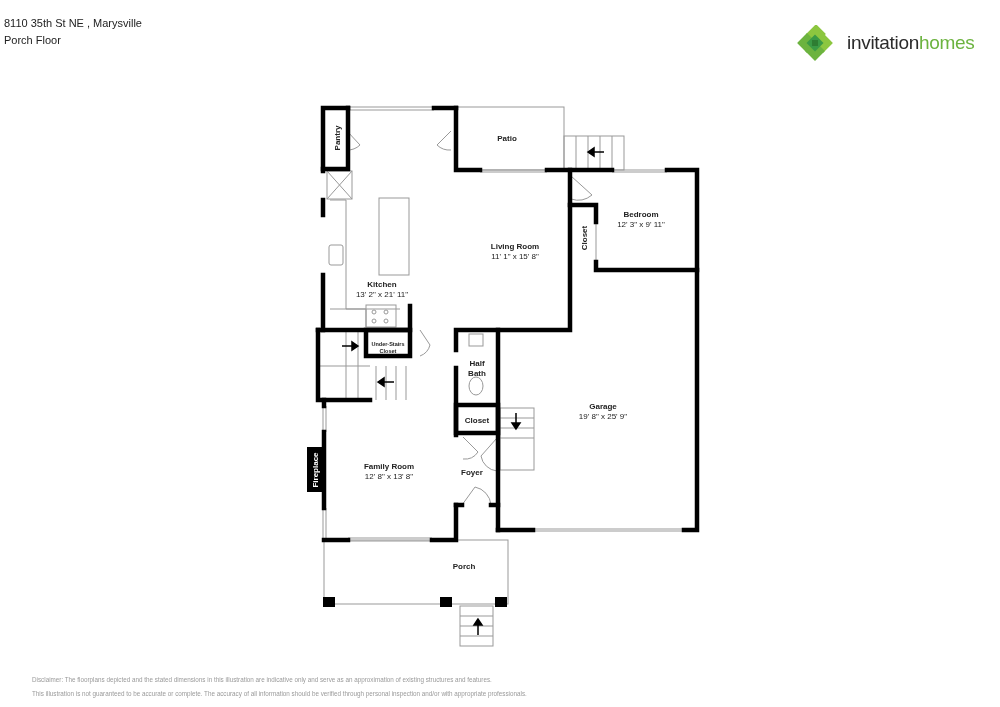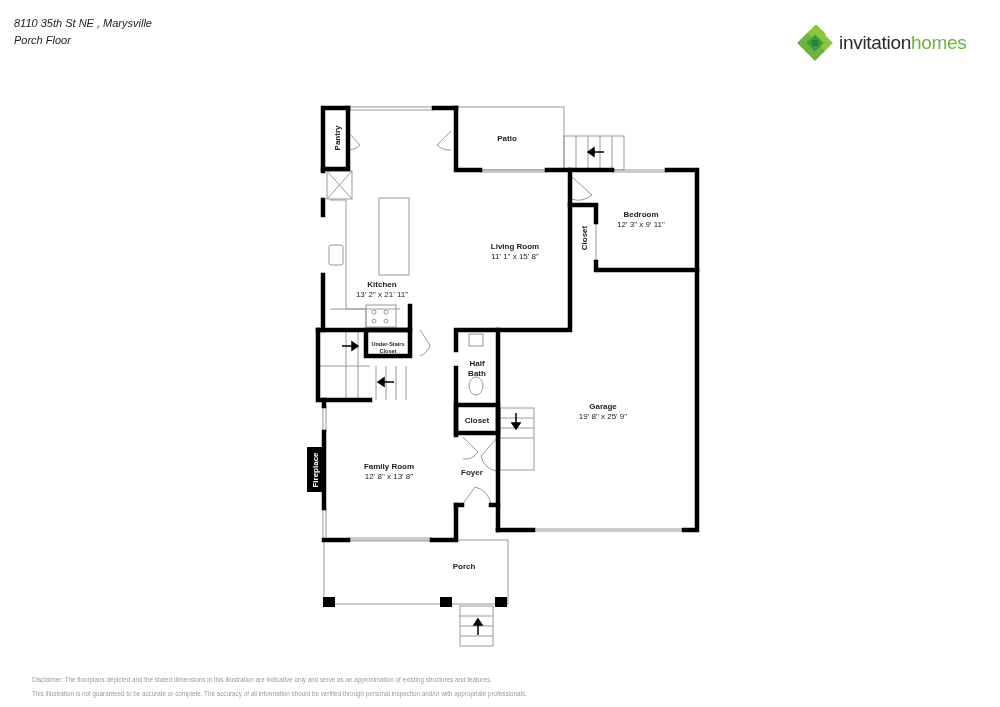--- a/index.html
+++ b/index.html
@@ -1,18 +1,18 @@
 <!DOCTYPE html>
 <html><head>
 <meta charset="utf-8">
 <style>
   html,body{margin:0;padding:0;background:#fff;}
   body{width:1000px;height:707px;position:relative;overflow:hidden;font-family:"Liberation Sans",sans-serif;color:#222;}
-  .hdr{position:absolute;left:14px;top:15px;font-size:11px;line-height:17px;color:#222;font-style:italic;}
-  .logo{position:absolute;left:797px;top:25px;display:flex;align-items:center;}
+  .hdr{position:absolute;left:4px;top:15px;font-size:11px;line-height:17px;color:#222;}
+  .logo{position:absolute;left:797px;top:25px;display:flex;align-items:center;gap:8px;}
   .logo-text{font-size:19px;letter-spacing:-0.3px;margin-left:6px;font-family:"Liberation Sans",sans-serif;}
   .logo-a{color:#2b2b2b;}
   .logo-b{color:#6cb33f;}
   .disc{position:absolute;left:32px;top:673px;font-size:6.3px;line-height:14px;color:#9a9a9a;}
   svg.plan{position:absolute;left:0;top:0;}
   .lbl{font-family:"Liberation Sans",sans-serif;font-weight:bold;font-size:8px;fill:#222;}
   .dim{font-family:"Liberation Sans",sans-serif;font-size:8px;fill:#222;}
   .sm{font-family:"Liberation Sans",sans-serif;font-weight:bold;font-size:5.5px;fill:#222;}
 </style>
 </head>

